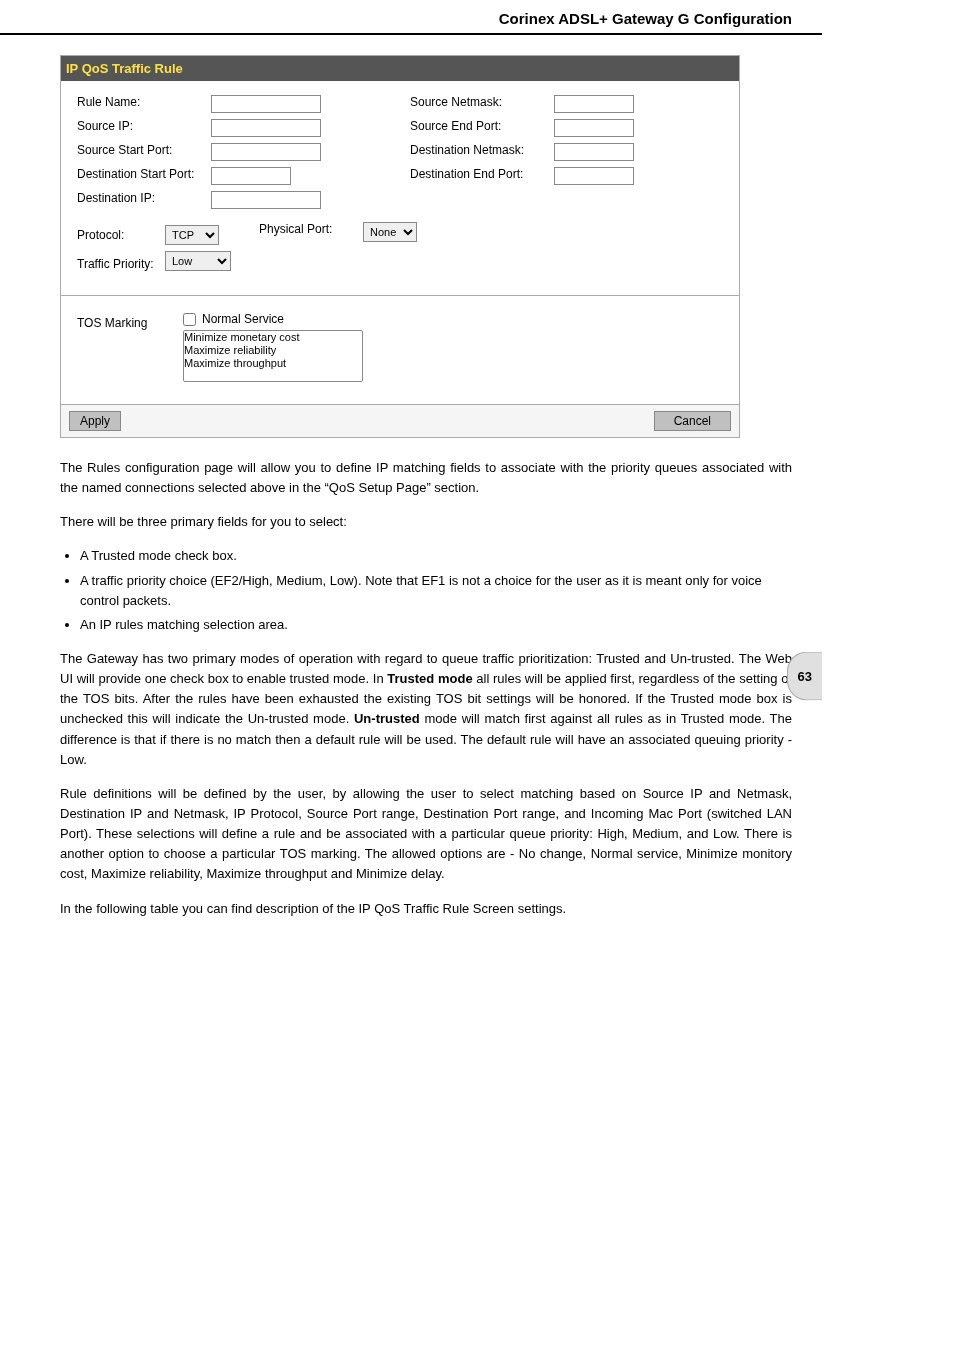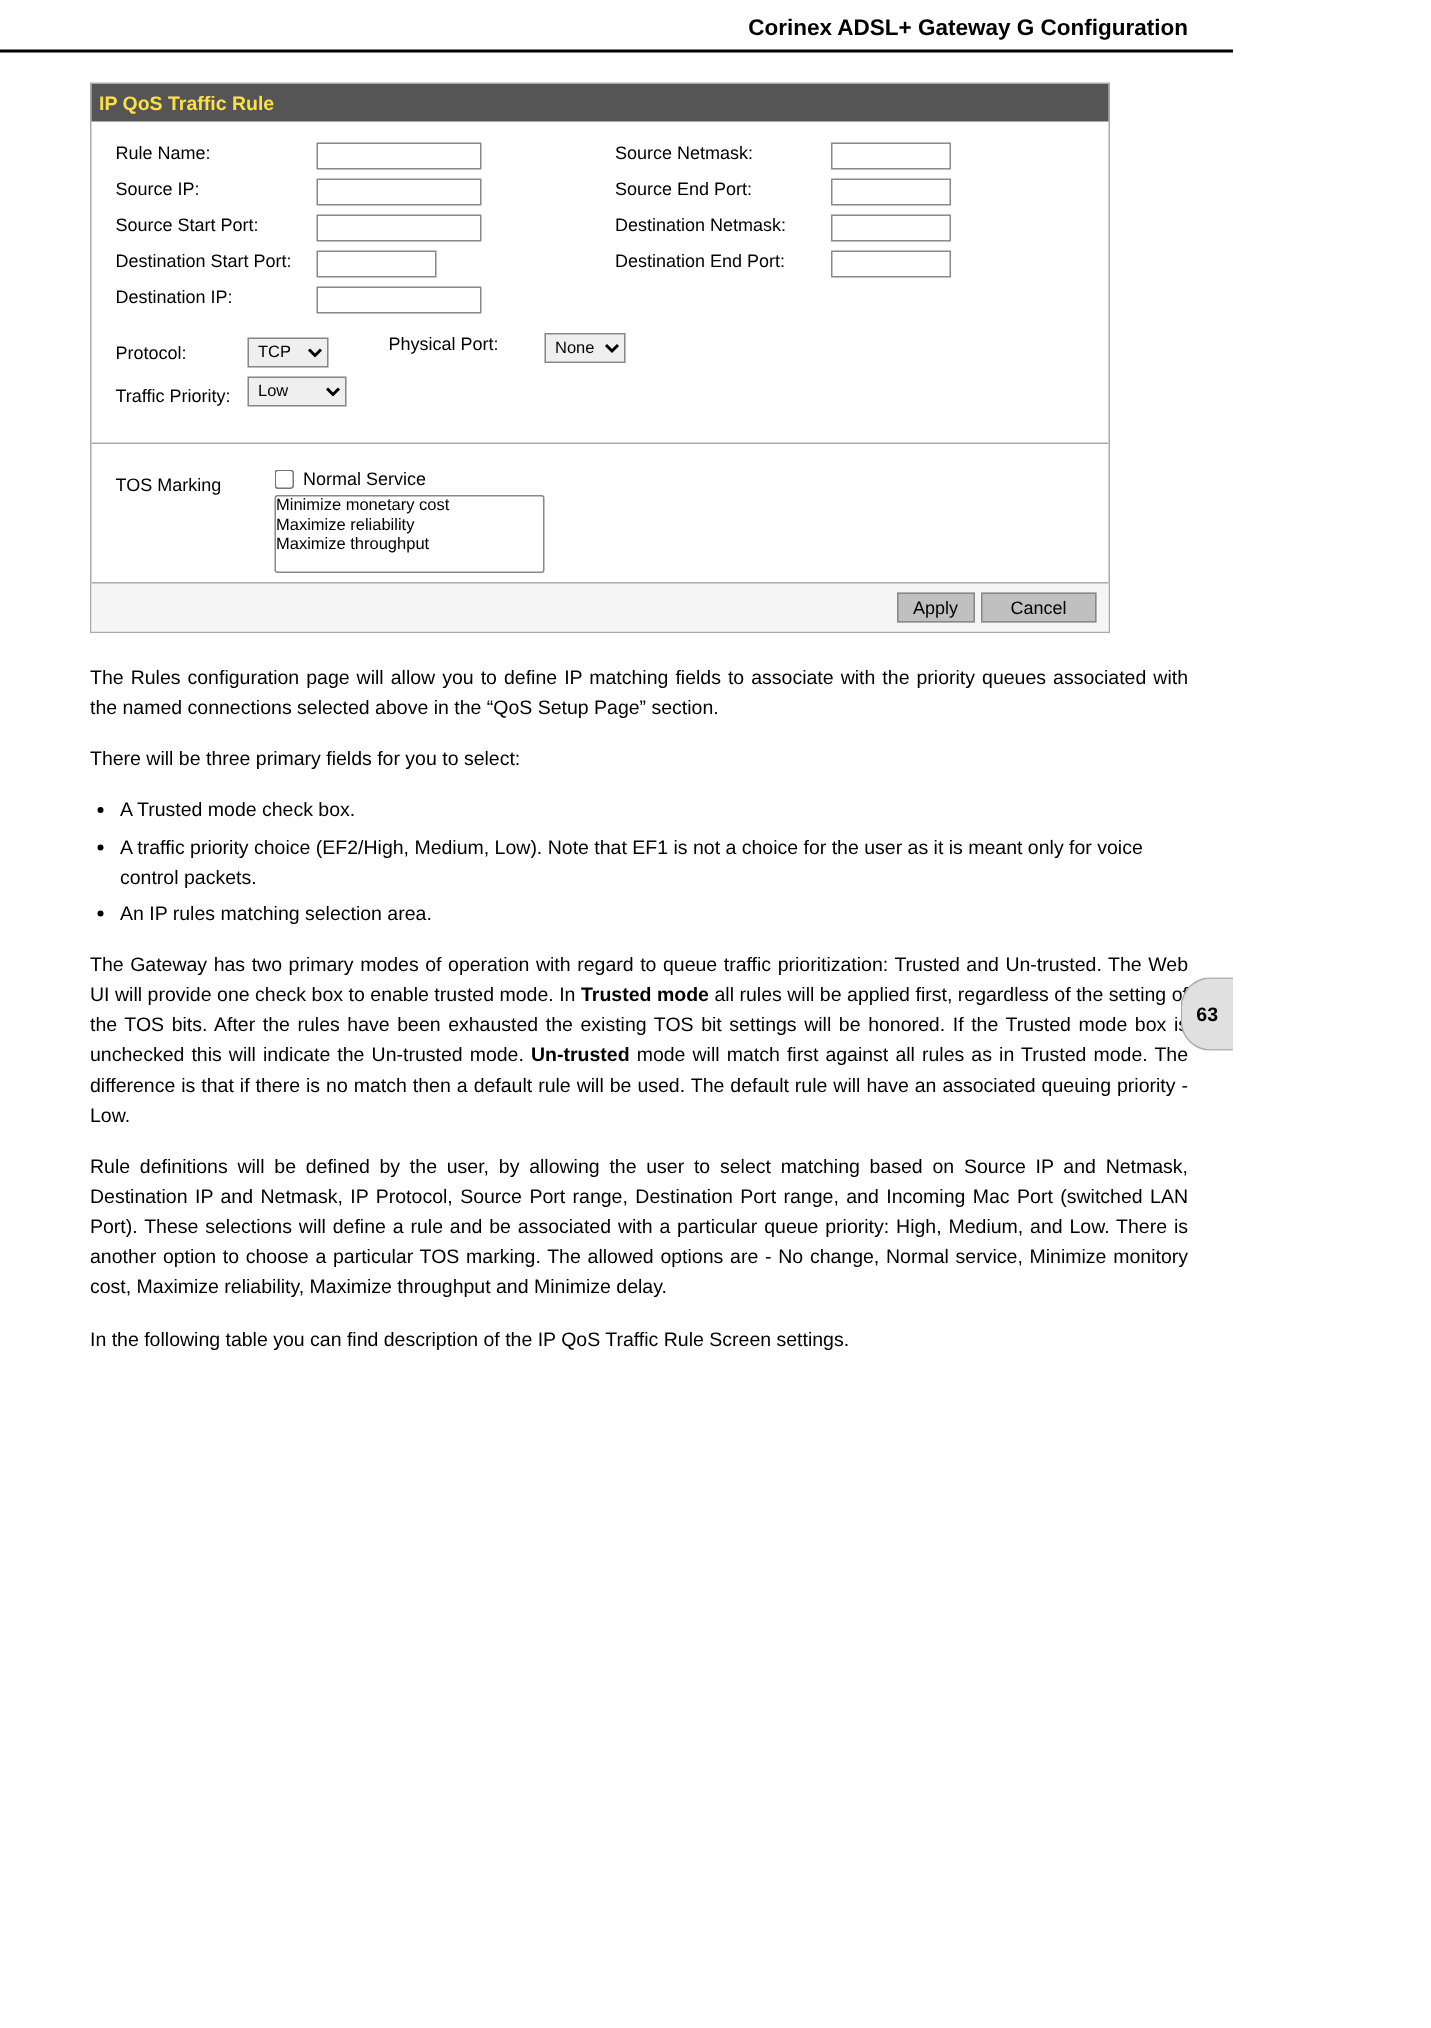--- a/index.html
+++ b/index.html
@@ -171,25 +171,26 @@
     .tos-listbox {
       border: 1px solid #888;
       font-size: 11px;
       width: 180px;
       height: 52px;
     }
 
     
     .buttons-row {
       display: flex;
-      justify-content: flex-end;
+      justify-content: space-between;
       padding: 6px 8px;
       background: #f5f5f5;
       border-top: 1px solid #aaa;
       gap: 4px;
+      margin-top: 16px;
     }
 
     .btn-apply {
       background: #c0c0c0;
       border: 1px solid #888;
       font-size: 12px;
       padding: 2px 10px;
       cursor: pointer;
       font-weight: normal;
     }

